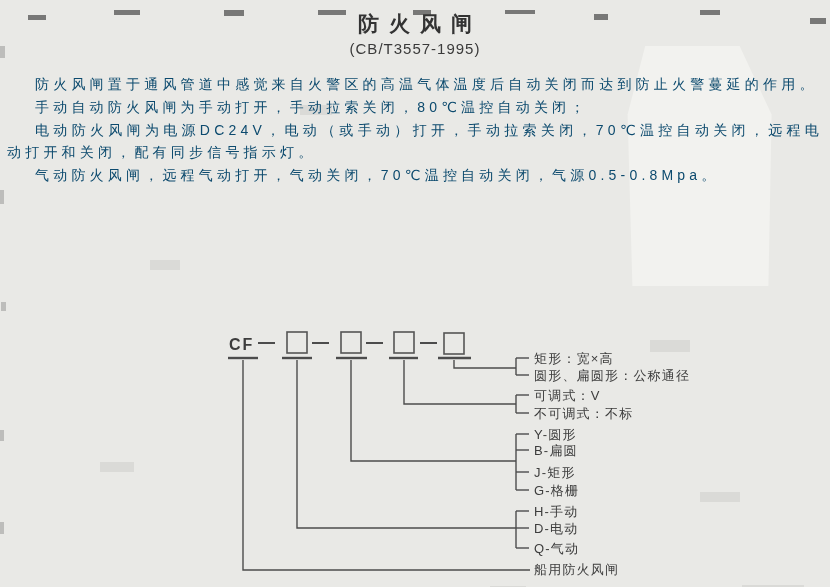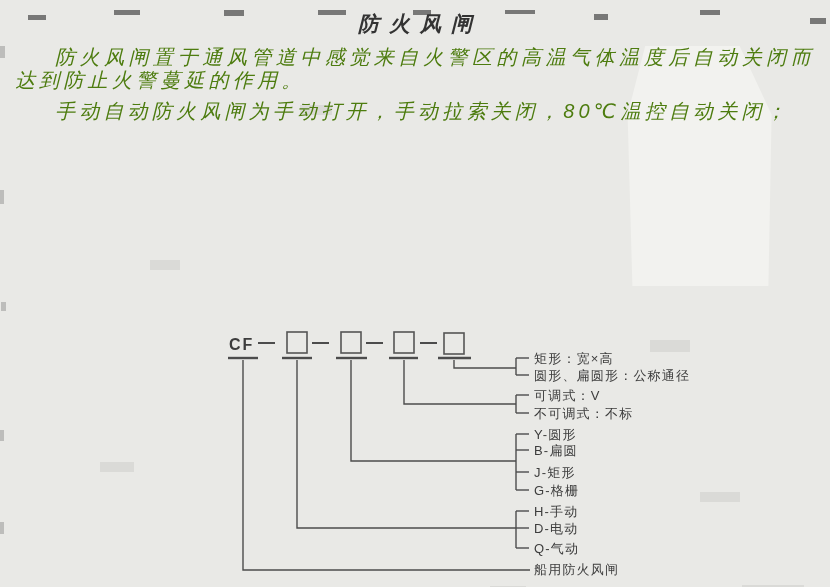--- a/index.html
+++ b/index.html
@@ -16,43 +16,43 @@
   .watermark{
     position:absolute;left:618px;top:36px;width:160px;height:245px;
     background:#f2f2ef;
     clip-path:polygon(17% 0,76% 0,96% 28%,94% 98%,9% 98%,6% 28%);
     z-index:0;
   }
   .noise{position:absolute;z-index:1;}
   .n-dark{background:rgba(45,45,45,.6);}
   .n-mid{background:rgba(90,90,90,.3);}
   .n-light{background:rgba(205,205,202,.55);}
-  .content{position:relative;z-index:2;font-style:italic;}
+  .content{position:relative;z-index:2;}
   .doc-title{
     margin:10px 0 2px 0;
     text-align:center;
     font-size:21px;font-weight:bold;
     letter-spacing:10px;text-indent:10px;
     color:#333;
   }
   .doc-subtitle{
     text-align:center;
     font-size:15px;letter-spacing:1px;
     color:#3a3a3a;
     margin-bottom:16px;
   }
   .body-text{padding:0 7px;}
   .body-text p{
-    margin:8px;
-    font-size:20px;
+    margin:0;
+    font-size:14px;
     line-height:22.8px;
     letter-spacing:4.2px;
     text-align:justify;
     text-indent:2em;
-    color:#4d7c0f;
+    color:#0c4a6e;
   }
   .diagram{
     position:absolute;left:0;top:313px;width:830px;height:266px;z-index:2;
   }
   .diagram svg{display:block;}
   .dg-line{stroke:#4c4c4c;stroke-width:1.4;fill:none;}
   .dg-tick{stroke:#4c4c4c;stroke-width:2.4;}
   .dg-dash{stroke:#4c4c4c;stroke-width:2;}
   .dg-box{stroke:#555;stroke-width:1.6;fill:none;}
   .dg-prefix{font-size:16px;fill:#3d3d3d;letter-spacing:2px;font-weight:bold;}
@@ -83,24 +83,27 @@
   <div class="noise n-light" style="left:150px;top:250px;width:30px;height:10px"></div>
   <div class="noise n-light" style="left:650px;top:330px;width:40px;height:12px"></div>
   <div class="noise n-light" style="left:100px;top:452px;width:34px;height:10px"></div>
   <div class="noise n-light" style="left:700px;top:482px;width:40px;height:10px"></div>
 
   <div class="noise n-light" style="left:490px;top:576px;width:36px;height:6px"></div>
   <div class="noise n-light" style="left:742px;top:575px;width:62px;height:8px"></div>
 
   <div class="content">
     <h1 class="doc-title">防火风闸</h1>
+    <div class="doc-subtitle">(CB/T3557-1995)</div>
 
     <div class="body-text">
       <p>防火风闸置于通风管道中感觉来自火警区的高温气体温度后自动关闭而达到防止火警蔓延的作用。</p>
       <p>手动自动防火风闸为手动打开，手动拉索关闭，80℃温控自动关闭；</p>
+      <p>电动防火风闸为电源DC24V，电动（或手动）打开，手动拉索关闭，70℃温控自动关闭，远程电动打开和关闭，配有同步信号指示灯。</p>
+      <p>气动防火风闸，远程气动打开，气动关闭，70℃温控自动关闭，气源0.5-0.8Mpa。</p>
     </div>
   </div>
 
   <div class="diagram">
     <svg width="830" height="266" viewBox="0 0 830 266" xmlns="http://www.w3.org/2000/svg">
 
       <text class="dg-prefix" x="229" y="27">CF</text>
       <g>
         <line class="dg-dash" x1="258" y1="20" x2="275" y2="20"></line>
         <line class="dg-dash" x1="312" y1="20" x2="329" y2="20"></line>

